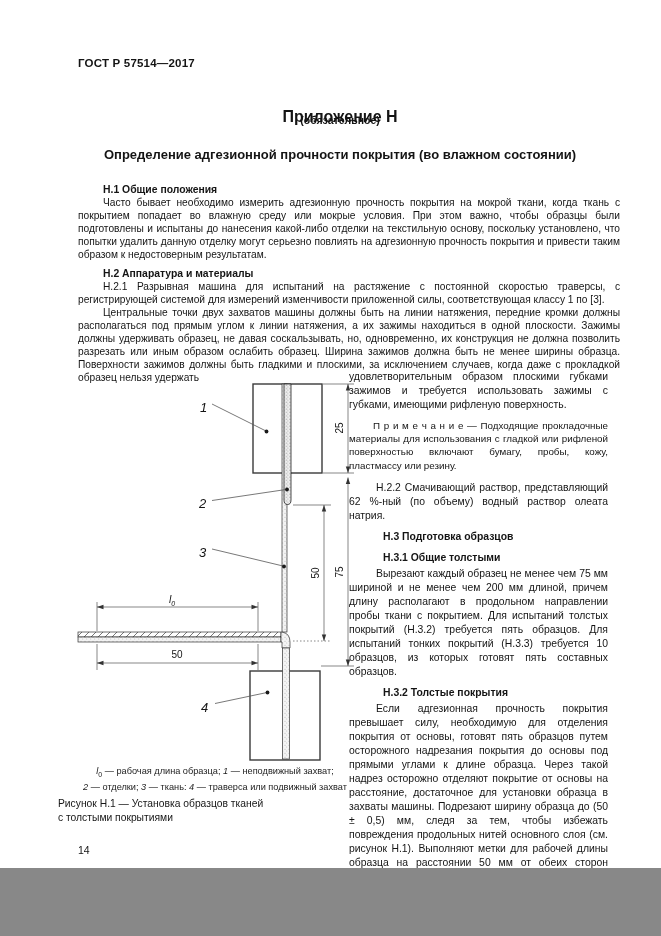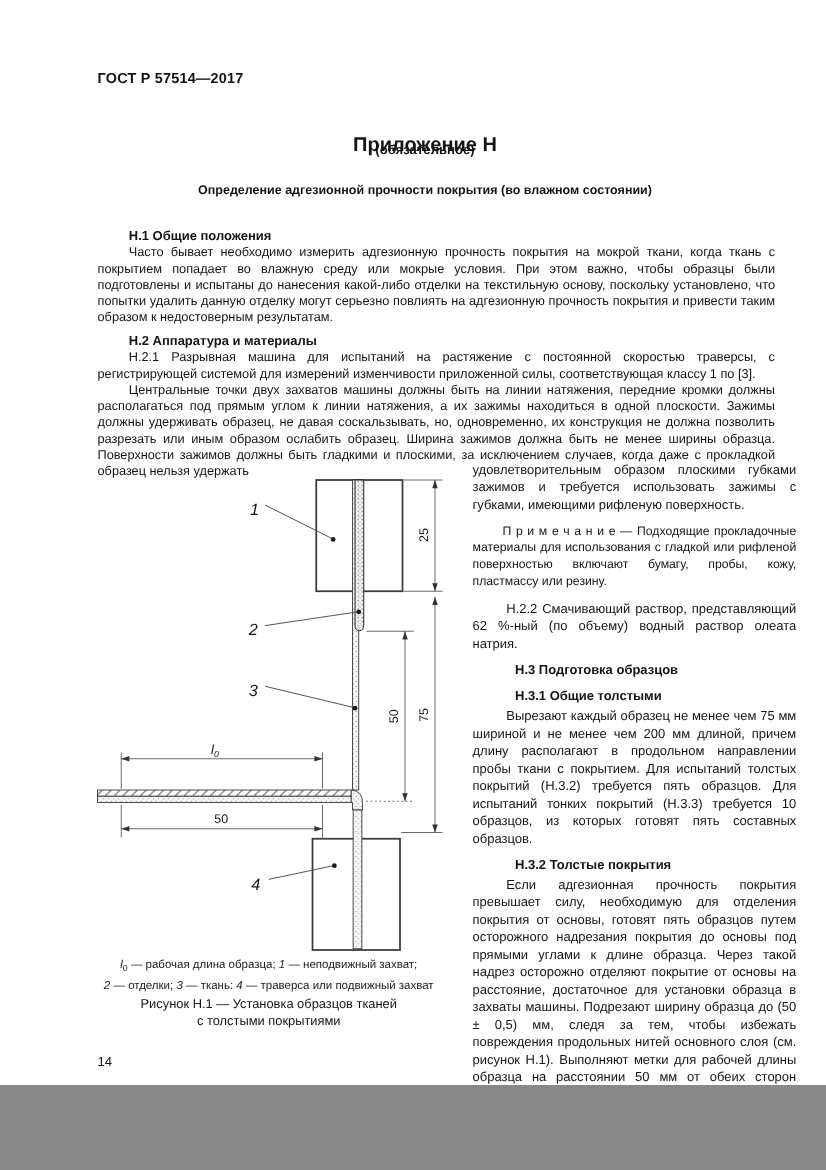--- a/index.html
+++ b/index.html
@@ -5,38 +5,38 @@
   html,body{margin:0;padding:0;background:#888;}
   .page{
     position:relative;width:661px;height:868px;background:#ffffff;
     font-family:"Liberation Sans",sans-serif;color:#141414;overflow:hidden;padding-left:33px;
   }
   .abs{position:absolute;}
   .doc-number{left:78px;top:57px;font-size:11.5px;font-weight:bold;letter-spacing:.2px;}
   .center-col{left:78px;width:524px;text-align:center;}
   .appendix-label{top:108px;font-size:16px;font-weight:bold;}
   .appendix-type{top:114px;font-size:10.5px;font-weight:bold;}
-  .doc-title{top:147px;font-size:10px;font-weight:bold;}
+  .doc-title{top:147px;font-size:13px;font-weight:bold;}
   .main-block{left:78px;top:183px;width:542px;font-size:10.2px;line-height:13px;text-align:justify;}
   .main-block p{margin:0;text-indent:25px;}
   h4{margin:0;font-size:10.4px;font-weight:bold;padding-left:25px;}
   .h-gap{margin-top:6px !important;}
-  .right-col{left:378px;top:370px;width:259px;font-size:10.4px;line-height:14px;text-align:justify;}
+  .right-col{left:349px;top:370px;width:259px;font-size:10.4px;line-height:14px;text-align:justify;}
   .right-col p{margin:0;text-indent:27px;}
   .right-col p.cont{text-indent:0;}
   .right-col h4{padding-left:34px;margin-top:7px;font-size:10.4px;}
   .right-col .note{margin-top:7px;font-size:9.8px;line-height:13.2px;text-indent:24px;}
   .right-col .p-h22{margin-top:9px;}
   .right-col .p-body{margin-top:2px;}
   .figure-svg{left:60px;top:378px;}
   svg text{font-family:"Liberation Sans",sans-serif;fill:#141414;}
   .fig-caption{left:58px;top:765px;width:314px;text-align:center;font-size:9.2px;line-height:13px;color:#222;}
   .fig-caption .it{font-style:italic;}
   .fig-caption sub{font-size:7px;}
-  .fig-title{left:58px;top:797px;width:314px;text-align:center;font-size:10.3px;line-height:14px;color:#161616;}
+  .fig-title{left:58px;top:797px;width:314px;font-size:10.3px;line-height:14px;color:#161616;}
   .page-number{left:78px;top:844px;font-size:10.5px;}
 </style>
 </head>
 <body>
 
 <div class="page">
 
   <div class="abs doc-number">ГОСТ Р 57514—2017</div>
 
   <div class="abs center-col appendix-label">Приложение Н</div>

